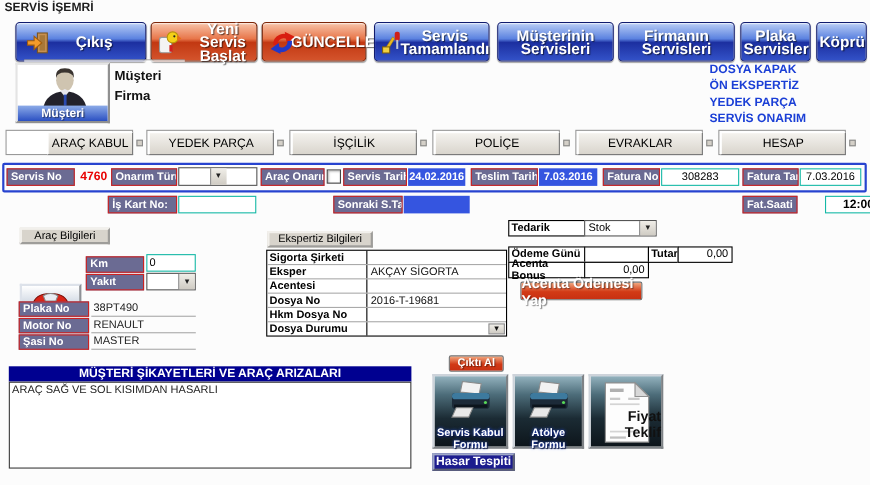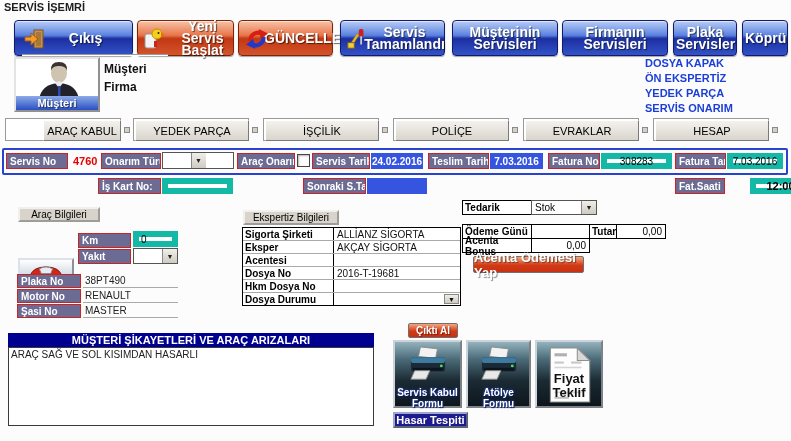--- a/index.html
+++ b/index.html
@@ -27,21 +27,21 @@
   
   .tabwrap{top:118px;height:23px;border:1px solid #999;background:#fff;padding:1px;}
   .tabbtn{width:100%;height:100%;background:linear-gradient(180deg,#f4f2ee,#d9d5cd);border:1px solid;border-color:#fff #7a7a7a #7a7a7a #fff;
         font-size:11px;color:#000;display:flex;align-items:center;justify-content:center;cursor:pointer;white-space:nowrap;}
   .tabdot{top:127px;width:6px;height:6px;background:#d4d0c8;border:1px solid #8a8a8a;}
   
   .bluebox{left:2px;top:148px;width:786px;height:27px;border:2px solid #2743cf;border-radius:2px;background:#fcfcfc;}
   .lbl{background:#6b6b93;color:#fff;font-size:10px;font-weight:bold;border:1px solid #c22;display:flex;align-items:center;
        padding:0 3px;height:16px;white-space:nowrap;overflow:hidden;}
   .bluefield{background:#3555e0;color:#fff;font-size:10px;font-weight:bold;display:flex;align-items:center;justify-content:center;height:16px;}
-  .winput{background:#fff;border:6px solid #14b8a6;font-size:10px;color:#000;height:16px;display:flex;align-items:center;justify-content:center;}
+  .winput{background:#fff;border:1px solid #14b8a6;font-size:10px;color:#000;height:16px;display:flex;align-items:center;justify-content:center;}
   .winput.left{justify-content:flex-start;padding-left:2px;}
   .redval{color:#e80000;font-weight:bold;font-size:11px;}
   .combo{background:#fff;border:1px solid #555;height:17px;display:flex;align-items:center;cursor:pointer;}
   .combo .cval{flex:1;font-size:10px;font-weight:bold;padding-left:3px;white-space:nowrap;overflow:hidden;}
   .combo .cval.norm{font-weight:normal;}
   .combo .carrow{width:14px;height:100%;background:linear-gradient(180deg,#f0eee8,#cfcbc3);border-left:1px solid #888;
         display:flex;align-items:center;justify-content:center;font-size:7px;color:#222;}
   .checkbox{width:13px;height:13px;background:#fff;border:1px solid #444;box-shadow:inset 1px 1px 2px rgba(0,0,0,.3);cursor:pointer;}
   
   .grayhdr{background:#d8d4cc;border:2px outset #f2f0ec;font-size:10px;font-weight:normal;color:#000;
@@ -67,21 +67,21 @@
         font-weight:bold;display:flex;align-items:center;justify-content:center;cursor:pointer;text-shadow:1px 1px 1px rgba(0,0,0,.45);}
   
   .navyhdr{background:#000090;color:#fff;font-size:11px;font-weight:bold;display:flex;align-items:center;justify-content:center;}
   .complaint-box{background:#fff;border:1px solid #3a3a3a;font-size:10px;color:#222;padding:1px 2px;text-align:left;}
   
   .printbtn{top:340px;height:68px;border:2px outset #cdd3da;cursor:pointer;
         background:linear-gradient(180deg,#93b2be 0%,#4d6d7a 26%,#1b2b34 60%,#0d151b 100%);
         display:flex;flex-direction:column;align-items:center;justify-content:flex-start;padding-top:3px;}
   .printbtn .plabel{color:#fff;font-size:10px;font-weight:bold;line-height:11px;text-align:center;
         text-shadow:0 0 3px #2d5bff,1px 1px 1px #001;}
-  .doc-text{position:absolute;left:0;right:0;top:30px;text-align:center;font-size:13px;font-weight:bold;color:#111;line-height:14px;}
+  .doc-text{position:absolute;left:0;right:0;top:30px;text-align:right;font-size:13px;font-weight:bold;color:#111;line-height:14px;}
   .hasar{background:#1c1c8e;color:#fff;font-size:11px;font-weight:bold;border:2px outset #9fa8c8;
         display:flex;align-items:center;justify-content:center;cursor:pointer;}
 </style>
 </head>
 <body>
 
 <div id="app">
 
   <div class="abs wintitle">SERVİS İŞEMRİ</div>
 
@@ -241,21 +241,20 @@
   <div class="abs uval" style="left:83px;top:274px;width:95px;height:14px;">38PT490</div>
   <div class="abs lbl" style="left:17px;top:289px;width:64px;height:14px;">Motor No</div>
   <div class="abs uval" style="left:83px;top:289px;width:95px;height:14px;">RENAULT</div>
   <div class="abs lbl" style="left:17px;top:304px;width:64px;height:14px;">Şasi No</div>
   <div class="abs uval" style="left:83px;top:304px;width:95px;height:14px;">MASTER</div>
 
   <div class="abs grayhdr" style="left:243px;top:210px;width:96px;height:15px;">Ekspertiz Bilgileri</div>
   <div class="abs etable">
     <div class="erow">
       <div class="ecell-l">Sigorta Şirketi</div>
-      <div class="ecell-v">ALLİANZ SİGORTA</div>
     </div>
     <div class="erow">
       <div class="ecell-l">Eksper</div>
       <div class="ecell-v">AKÇAY SİGORTA</div>
     </div>
     <div class="erow">
       <div class="ecell-l">Acentesi</div>
       <div class="ecell-v"></div>
     </div>
     <div class="erow">

